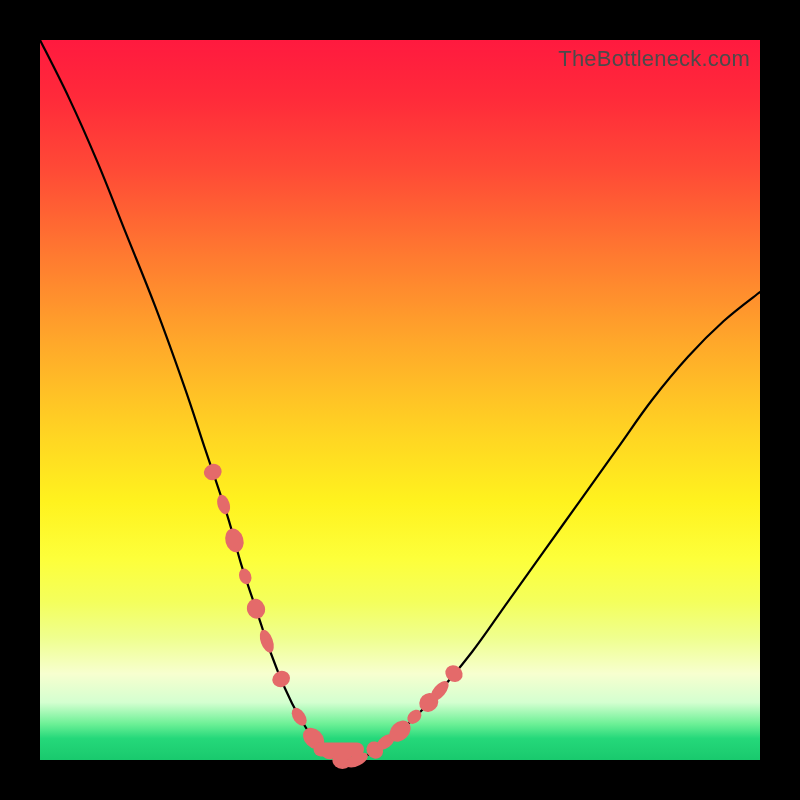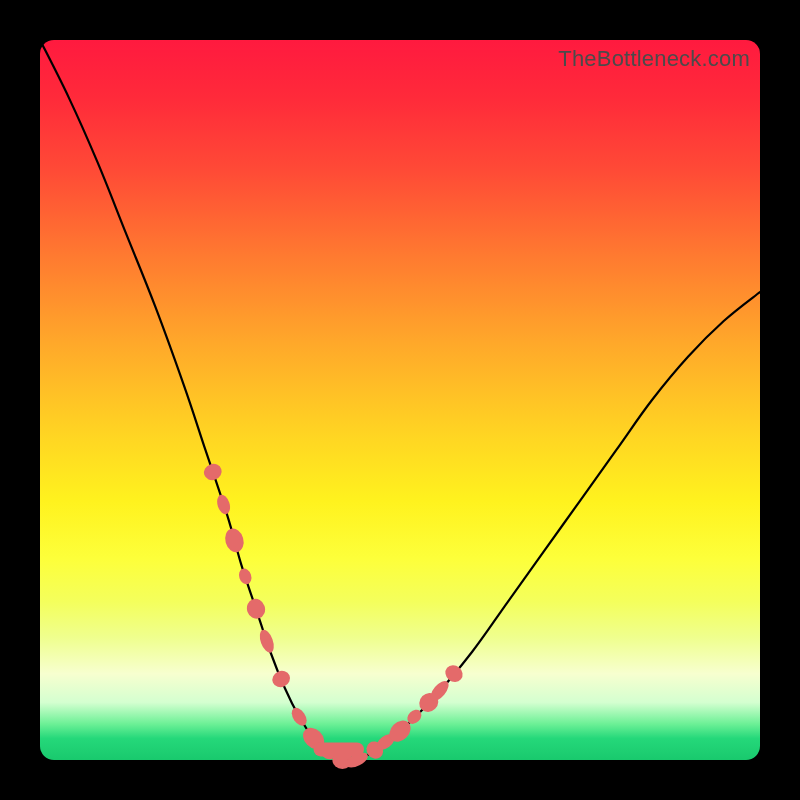--- a/index.html
+++ b/index.html
@@ -36,21 +36,20 @@
       #fff21e 64%,
       #fdff3a 72%,
       #f4ff5c 78%,
       #efff8e 83%,
       #f7ffcf 88%,
       #d4ffd0 92%,
       #6cf096 95%,
       #25d87a 97%,
       #19c96d 100%
     );
-    border-radius: 14px;
   }
   .watermark {
     position: absolute;
     top: 6px;
     right: 10px;
     color: #4b4b4b;
     font-size: 22px;
     font-weight: 500;
     letter-spacing: 0.2px;
     user-select: none;

